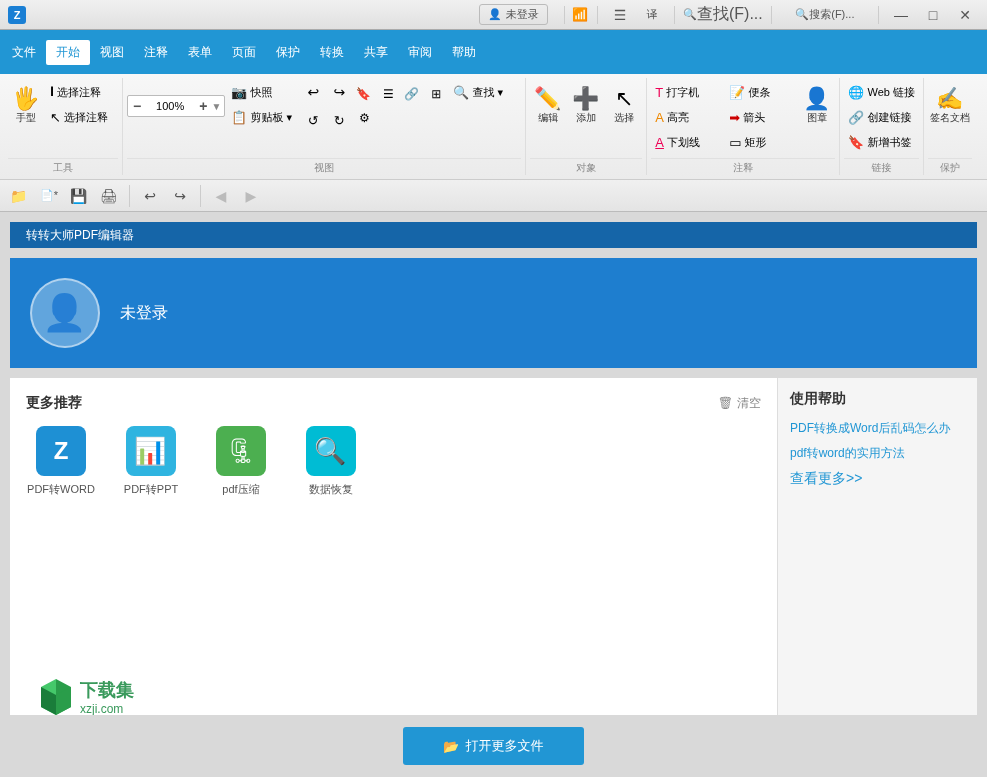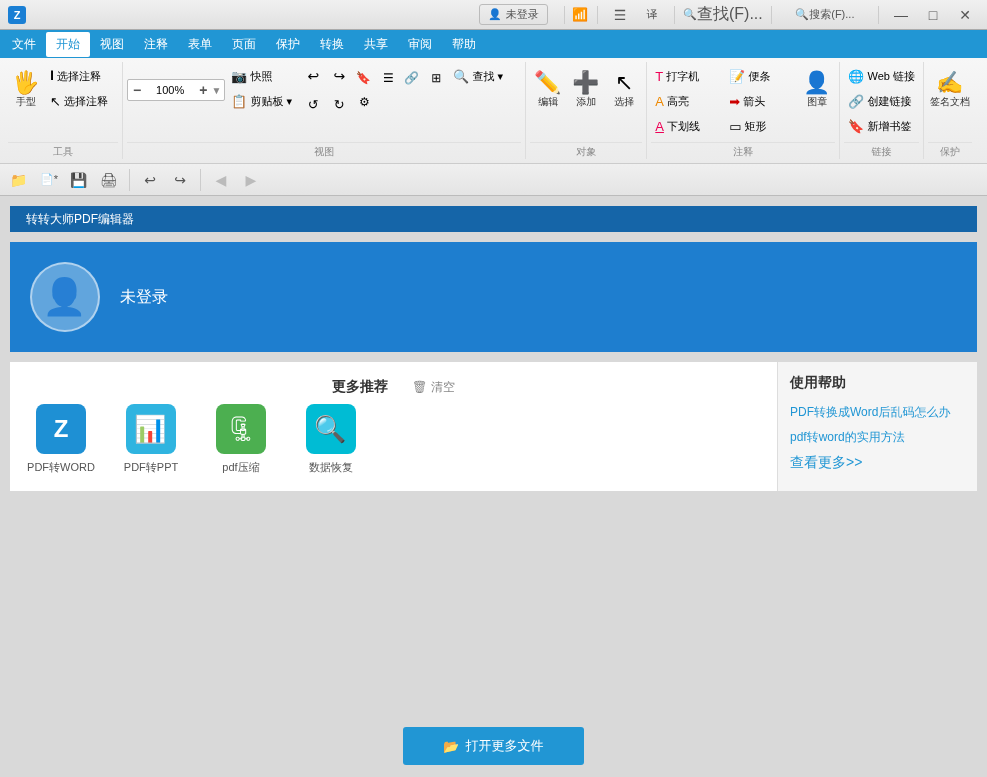--- a/index.html
+++ b/index.html
@@ -16,21 +16,21 @@
     .title-bar-logo { width: 18px; height: 18px; background: #1a7fd4; border-radius: 3px; display: flex; align-items: center; justify-content: center; color: white; font-size: 10px; font-weight: bold; }
     .title-bar-text { font-size: 12px; color: #333; }
     .title-bar-right { display: flex; align-items: center; gap: 4px; }
     .title-btn { width: 28px; height: 20px; display: flex; align-items: center; justify-content: center; font-size: 14px; color: #555; cursor: pointer; border-radius: 2px; }
     .user-info { display: flex; align-items: center; gap: 4px; border: 1px solid #bbb; padding: 2px 8px; border-radius: 3px; font-size: 11px; color: #555; margin-right: 8px; }
 
     
     .menu-bar {
       display: flex; align-items: center;
       background: #2196d4;
-      height: 28px; padding: 0 2px;
+      height: 44px; padding: 0 2px;
     }
     .menu-item { padding: 4px 10px; color: white; font-size: 12px; cursor: pointer; border-radius: 2px; }
     .menu-item.active { background: white; color: #2196d4; }
 
     
     .toolbar {
       background: linear-gradient(to bottom, #f7f7f7, #ebebeb);
       border-bottom: 1px solid #ccc;
       padding: 2px 4px;
       min-height: 90px;
@@ -103,21 +103,21 @@
       background: white;
       padding: 16px;
     }
     .right-panel {
       width: 200px;
       background: #f5f5f5;
       padding: 12px;
       border-left: 1px solid #ddd;
     }
 
-    .section-header { display: flex; justify-content: center; align-items: center; margin-bottom: 8px; gap: 24px; }
+    .section-header { display: flex; justify-content: space-between; align-items: center; margin-bottom: 14px; gap: 24px; }
     .section-title { font-size: 14px; color: #333; font-weight: bold; }
     .clear-btn { display: flex; align-items: center; gap: 4px; color: #888; font-size: 12px; cursor: pointer; }
     .clear-icon { font-size: 12px; }
 
     .recommended-items { display: flex; gap: 20px; flex-wrap: wrap; }
     .rec-item { display: flex; flex-direction: column; align-items: center; gap: 6px; cursor: pointer; width: 70px; }
     .rec-icon { width: 50px; height: 50px; border-radius: 8px; display: flex; align-items: center; justify-content: center; font-size: 28px; }
     .rec-label { font-size: 11px; color: #555; text-align: left; }
     .rec-icon.blue { background: #1e90d4; }
     .rec-icon.lightblue { background: #2fb4e0; }
@@ -445,20 +445,36 @@
             </div>
 
             <div class="rec-item">
               <div class="rec-icon cyan">
                 <span style="color:white;font-size:26px;">🔍</span>
               </div>
               <span class="rec-label">数据恢复</span>
             </div>
           </div>
 
+          <div style="position:relative;height:220px;margin-top:20px;">
+            <div style="position:absolute;bottom:20px;left:10px;display:flex;align-items:center;gap:4px;">
+              <div style="width:40px;height:40px;display:flex;align-items:center;justify-content:center;">
+                <svg width="40" height="40" viewBox="0 0 40 40">
+                  <polygon points="20,2 35,10 35,30 20,38" fill="#2a9d4a"></polygon>
+                  <polygon points="20,2 5,10 5,30 20,38" fill="#45c86a"></polygon>
+                  <polygon points="5,10 20,18 20,38 5,30" fill="#1a7d3a"></polygon>
+                  <polygon points="35,10 20,18 20,38 35,30" fill="#2a9d4a"></polygon>
+                </svg>
+              </div>
+              <div>
+                <div style="color:#3a9a5c;font-size:18px;font-weight:bold;">下载集</div>
+                <div style="color:#3a9a5c;font-size:12px;">xzji.com</div>
+              </div>
+            </div>
+          </div>
 
         </div>
 
         <div class="right-panel">
           <div class="help-title">使用帮助</div>
           <a class="help-link">PDF转换成Word后乱码怎么办</a>
           <a class="help-link">pdf转word的实用方法</a>
           <a class="see-more">查看更多&gt;&gt;</a>
         </div>
       </div>

